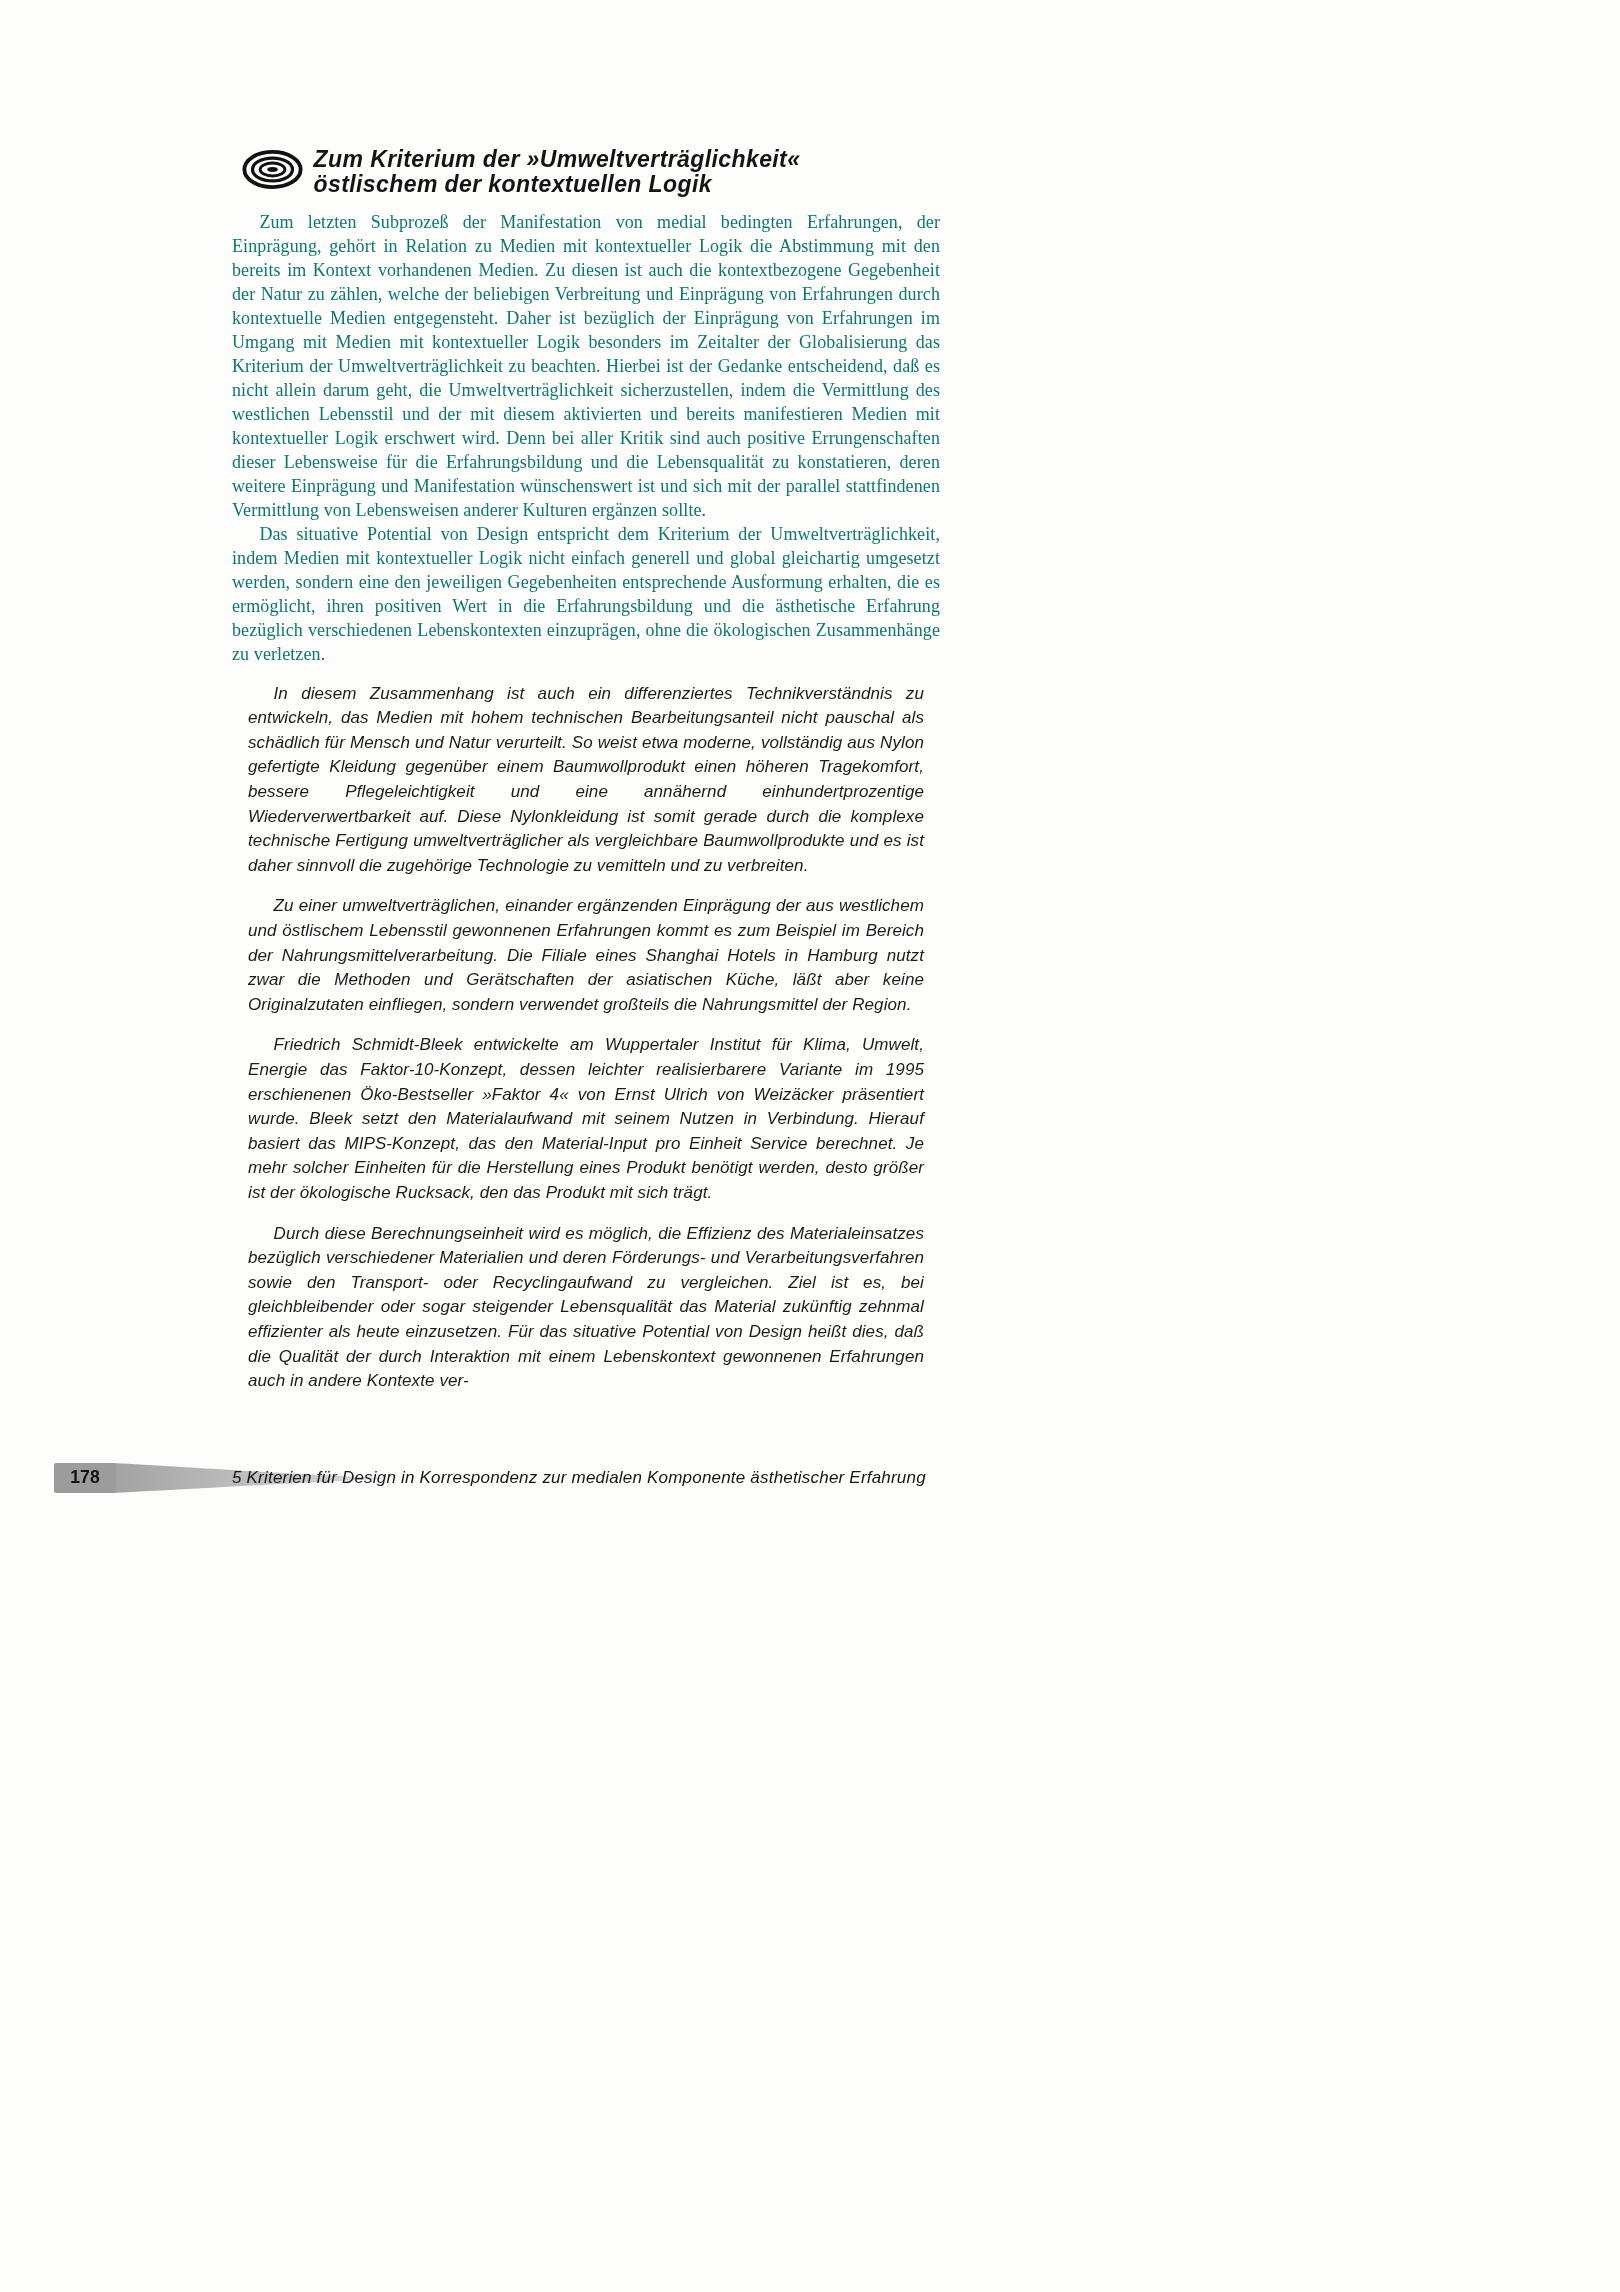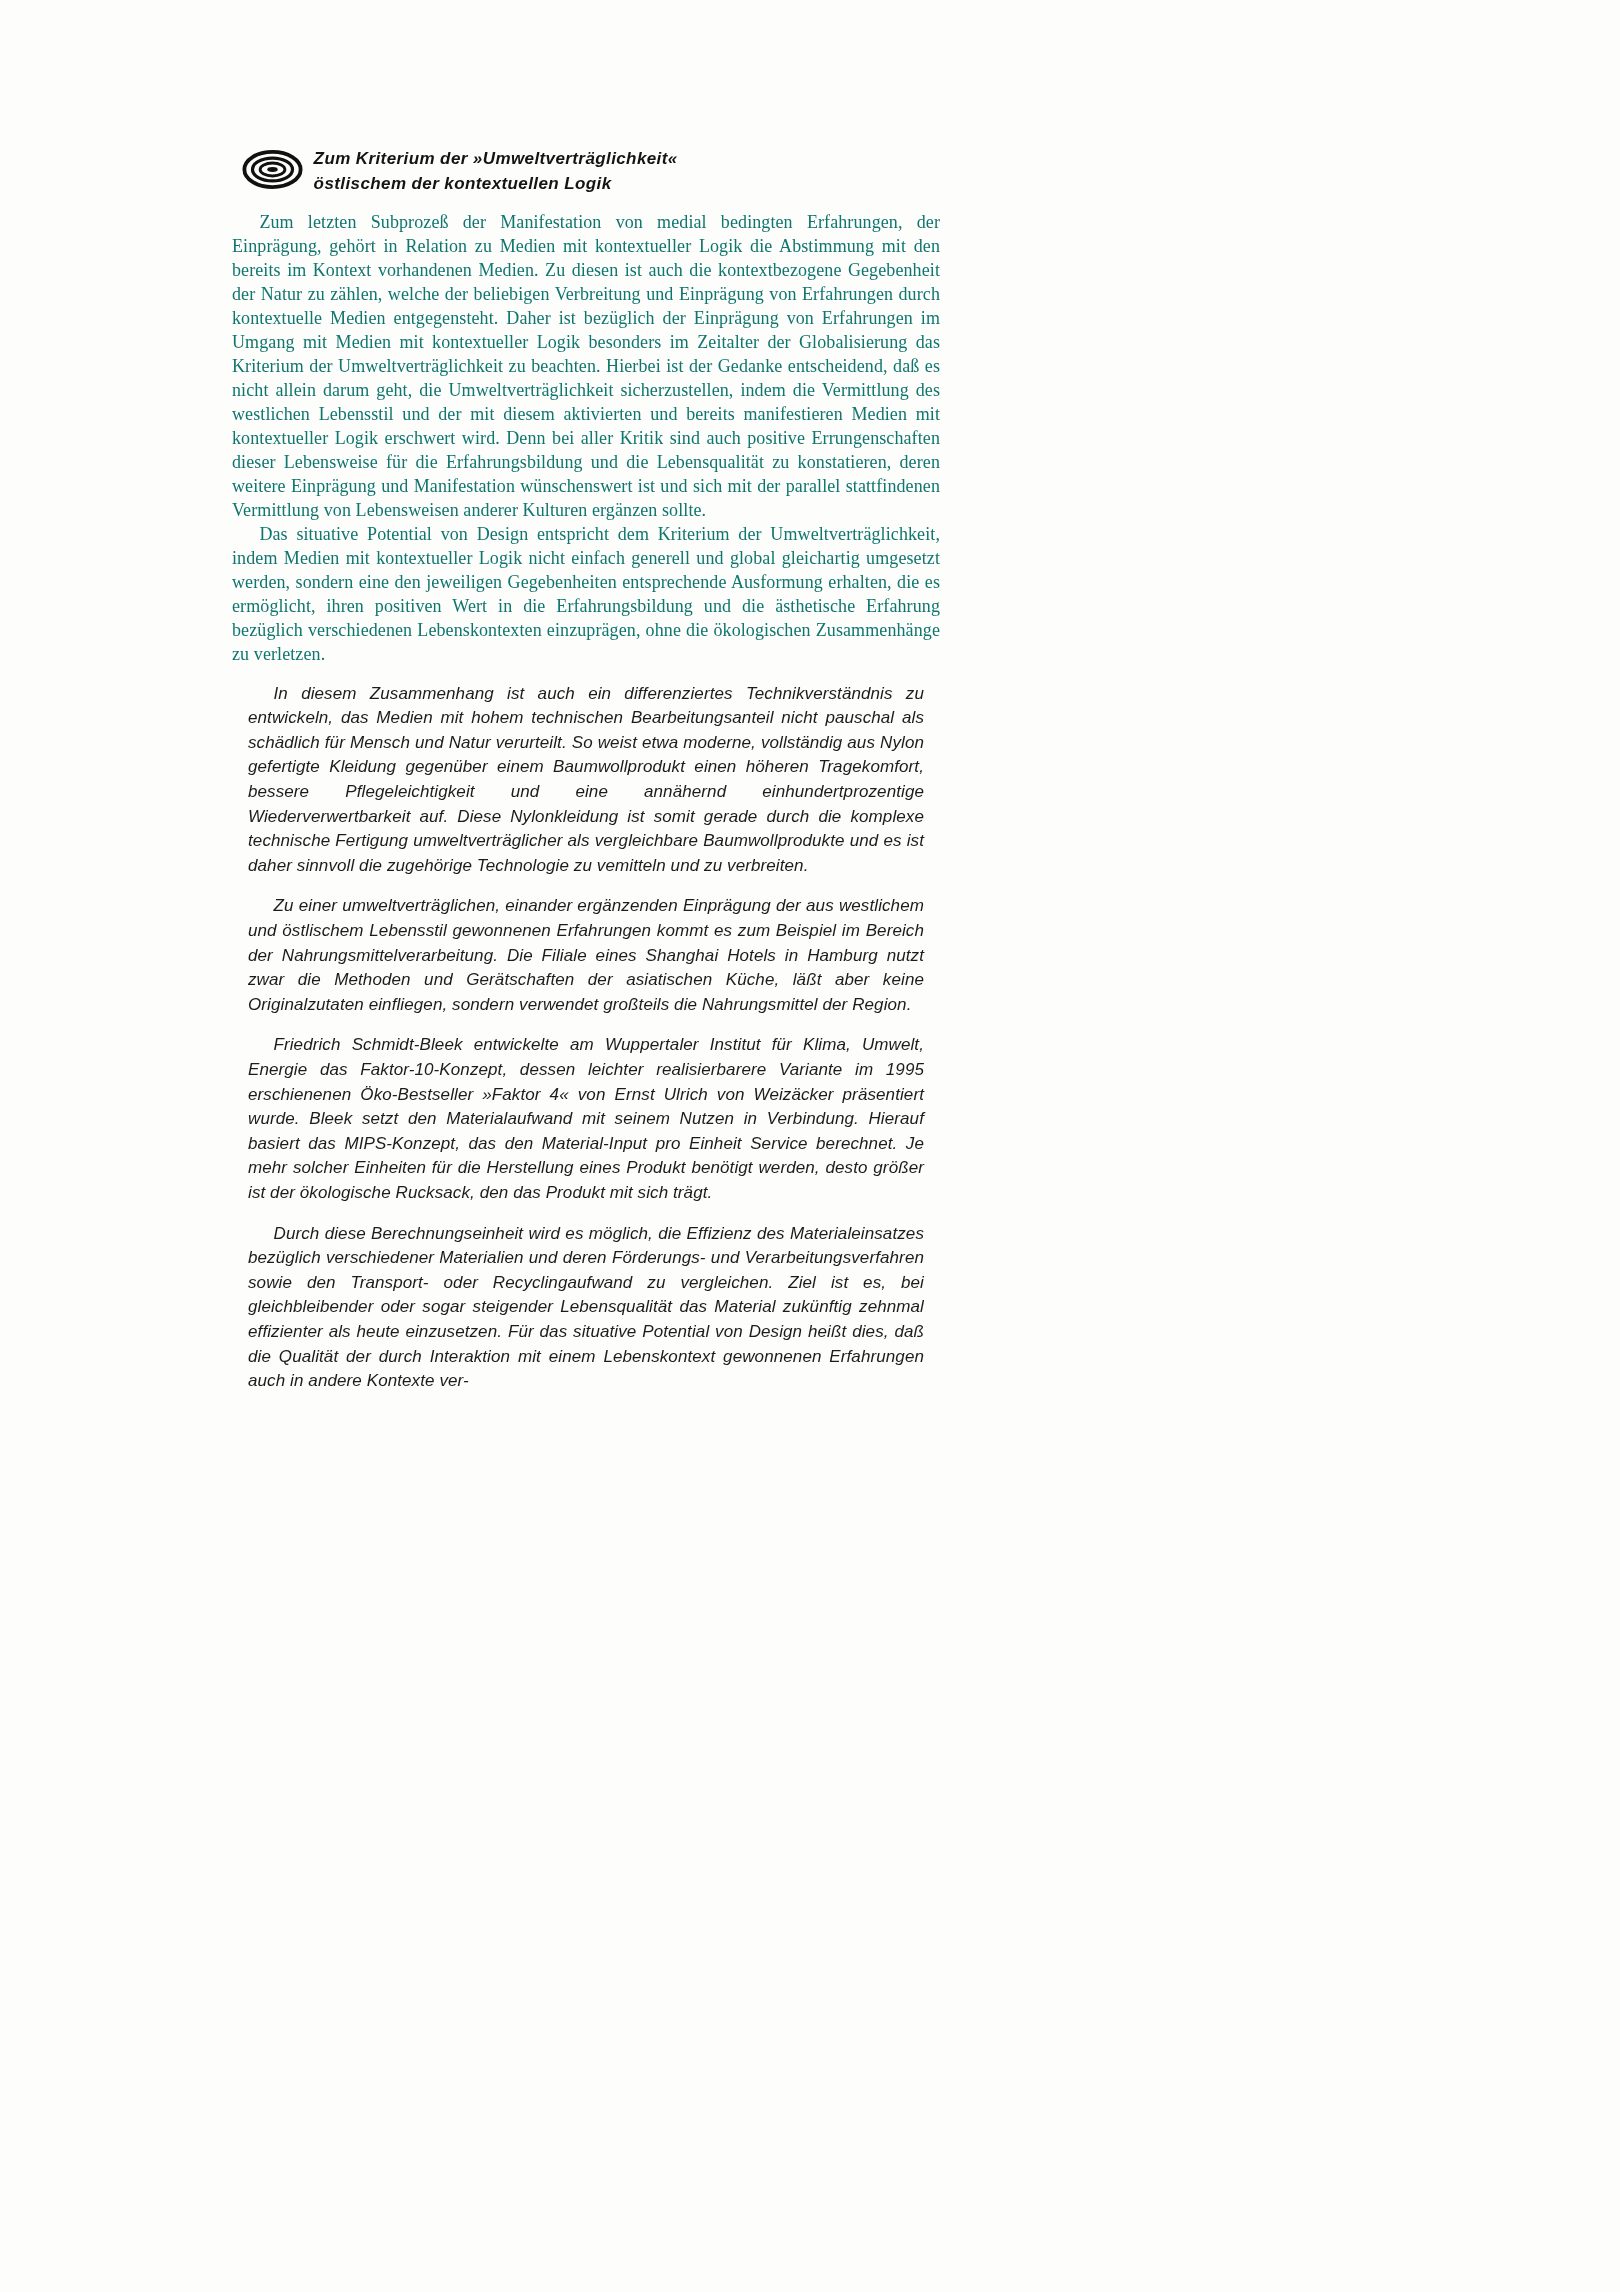--- a/index.html
+++ b/index.html
@@ -36,21 +36,21 @@
     margin-right: 10.8px;
     margin-top: 2px;
   }
   .marker svg { display: block; width: 100%; height: 100%; }
 
   .heading {
     margin: 0;
     font-family: "Liberation Sans", sans-serif;
     font-style: italic;
     font-weight: bold;
-    font-size: 17px;
+    font-size: 23px;
     line-height: 24.5px;
     letter-spacing: 0.4px;
     color: #141414;
   }
 
   .body-para {
     margin: 0;
     font-size: 18px;
     line-height: 24px;
     text-align: justify;
@@ -156,15 +156,30 @@
     <p class="body-para">Das situative Potential von Design entspricht dem Kriterium der Umweltverträglichkeit, indem Medien mit kontextueller Logik nicht einfach generell und global gleichartig umgesetzt werden, sondern eine den jeweiligen Gegebenheiten entsprechende Ausformung erhalten, die es ermöglicht, ihren positiven Wert in die Erfahrungsbildung und die ästhetische Erfahrung bezüglich verschiedenen Lebenskontexten einzuprägen, ohne die ökologischen Zusammenhänge zu verletzen.</p>
 
 
     <p class="example-para">In diesem Zusammenhang ist auch ein differenziertes Technikverständnis zu entwickeln, das Medien mit hohem technischen Bearbeitungsanteil nicht pauschal als schädlich für Mensch und Natur verurteilt. So weist etwa moderne, vollständig aus Nylon gefertigte Kleidung gegenüber einem Baumwollprodukt einen höheren Tragekomfort, bessere Pflegeleichtigkeit und eine annähernd einhundertprozentige Wiederverwertbarkeit auf. Diese Nylonkleidung ist somit gerade durch die komplexe technische Fertigung umweltverträglicher als vergleichbare Baumwollprodukte und es ist daher sinnvoll die zugehörige Technologie zu vemitteln und zu verbreiten.</p>
     <p class="example-para">Zu einer umweltverträglichen, einander ergänzenden Einprägung der aus westlichem und östlischem Lebensstil gewonnenen Erfahrungen kommt es zum Beispiel im Bereich der Nahrungsmittelverarbeitung. Die Filiale eines Shanghai Hotels in Hamburg nutzt zwar die Methoden und Gerätschaften der asiatischen Küche, läßt aber keine Originalzutaten einfliegen, sondern verwendet großteils die Nahrungsmittel der Region.</p>
     <p class="example-para">Friedrich Schmidt-Bleek entwickelte am Wuppertaler Institut für Klima, Umwelt, Energie das Faktor-10-Konzept, dessen leichter realisierbarere Variante im 1995 erschienenen Öko-Bestseller »Faktor 4« von Ernst Ulrich von Weizäcker präsentiert wurde. Bleek setzt den Materialaufwand mit seinem Nutzen in Verbindung. Hierauf basiert das MIPS-Konzept, das den Material-Input pro Einheit Service berechnet. Je mehr solcher Einheiten für die Herstellung eines Produkt benötigt werden, desto größer ist der ökologische Rucksack, den das Produkt mit sich trägt.</p>
     <p class="example-para">Durch diese Berechnungseinheit wird es möglich, die Effizienz des Materialeinsatzes bezüglich verschiedener Materialien und deren Förderungs- und Verarbeitungsverfahren sowie den Transport- oder Recyclingaufwand zu vergleichen. Ziel ist es, bei gleichbleibender oder sogar steigender Lebensqualität das Material zukünftig zehnmal effizienter als heute einzusetzen. Für das situative Potential von Design heißt dies, daß die Qualität der durch Interaktion mit einem Lebenskontext gewonnenen Erfahrungen auch in andere Kontexte ver-</p>
 
   </div>
 
+  <div class="footer">
+    <div class="page-number-box">
+      <span>178</span>
+    </div>
+    <svg class="swoosh" viewBox="0 0 290 32" xmlns="http://www.w3.org/2000/svg" aria-hidden="true">
+      <defs>
+        <linearGradient id="swooshGrad" x1="0" y1="0" x2="1" y2="0">
+          <stop offset="0" stop-color="#a2a2a2"></stop>
+          <stop offset="1" stop-color="#dcdcdc"></stop>
+        </linearGradient>
+      </defs>
+      <path d="M0 0 L0 31 C 75 27.5, 170 21.5, 288 16 C 170 10.5, 75 4, 0 0 Z" fill="url(#swooshGrad)"></path>
+    </svg>
+    <div class="footer-text">5 Kriterien für Design in Korrespondenz zur medialen Komponente ästhetischer Erfahrung</div>
+  </div>
 
 </div>
 
 
 </body></html>

